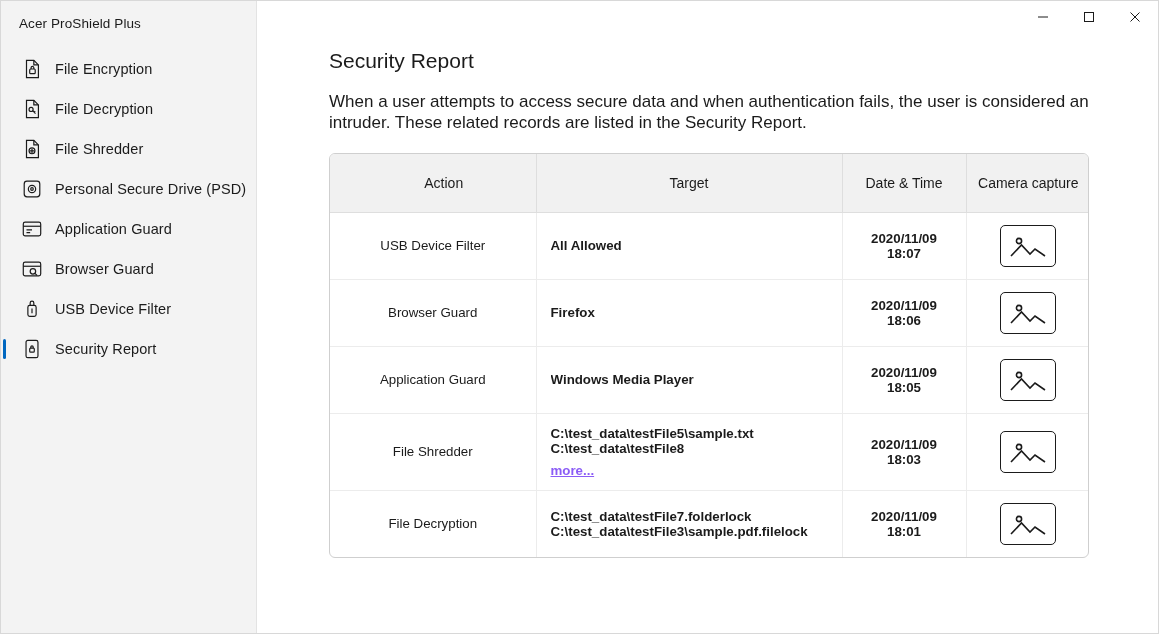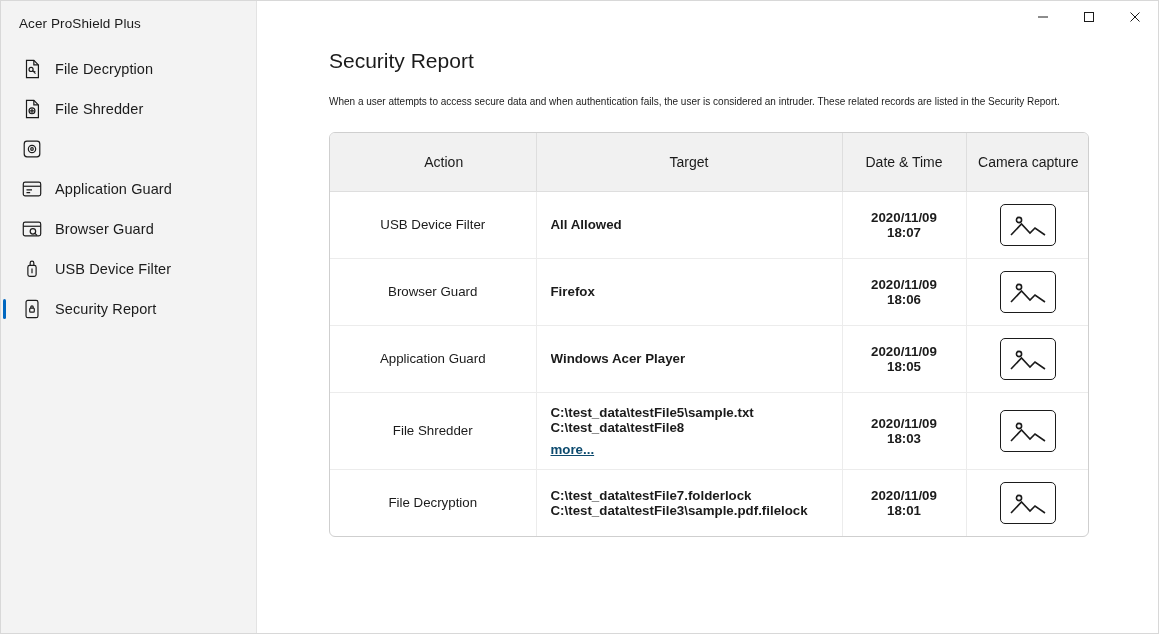--- a/index.html
+++ b/index.html
@@ -94,21 +94,21 @@
     padding: 48px 0 0 72px;
     background: #ffffff;
   }
   .page-title {
     font-size: 21px;
     color: #1b1b1b;
     font-weight: normal;
     margin: 0 0 18px 0;
   }
   .page-desc {
-    font-size: 10px;
+    font-size: 17px;
     color: #1b1b1b;
     line-height: 21px;
     width: 760px;
     margin: 0 0 20px 0;
   }
 
   
   .table-wrap {
     width: 760px;
     border: 1px solid #cfcfcf;
@@ -146,21 +146,21 @@
   .col-camera   { width: 124px; text-align: center; margin-left: 28px; }
 
   td.col-action { border-right: 1px solid #ececec; }
   td.col-target { border-right: 1px solid #ececec; }
   td.col-date   { border-right: 1px solid #ececec; font-weight: bold; }
 
   th.col-action, th.col-target, th.col-date { border-right: 1px solid #dedede; }
 
   .target-line { white-space: nowrap; overflow: hidden; text-overflow: ellipsis; }
   .more-link {
-    color: #0c4a6e;
+    color: #8b5cf6;
     text-decoration: underline;
     font-size: 13.3px;
     display: inline-block;
     margin-top: 7px;
     cursor: pointer;
   }
   .cam-thumb {
     width: 56px; height: 42px;
     border: 1.6px solid #1b1b1b;
     border-radius: 5px;
@@ -173,20 +173,31 @@
 </head>
 <body>
 
 <div id="app">
 
   <div class="sidebar">
     <div class="app-title">Acer ProShield Plus</div>
 
     <div class="nav">
 
+      <div class="nav-item">
+        <span class="ico">
+          <svg width="22" height="22" viewBox="0 0 24 24" fill="none" stroke="#1b1b1b" stroke-width="1.3">
+            <path d="M6 2.5h8l5 5v14H6z"></path>
+              <path d="M14 2.5v5h5"></path>
+            <rect x="9.5" y="12" width="6" height="5" rx="1"></rect>
+            <path d="M11 12v-1.3a1.5 1.5 0 0 1 3 0V12"></path>
+          </svg>
+        </span>
+        <span class="label">File Encryption</span>
+      </div>
 
       <div class="nav-item">
         <span class="ico">
           <svg width="22" height="22" viewBox="0 0 24 24" fill="none" stroke="#1b1b1b" stroke-width="1.3">
             <path d="M6 2.5h8l5 5v14H6z"></path>
               <path d="M14 2.5v5h5"></path>
             <circle cx="11" cy="12.5" r="2.2"></circle>
               <path d="M12.8 13.8l3 3.2M14.4 15.4l1.1-1.1"></path>
           </svg>
         </span>
@@ -206,20 +217,21 @@
       </div>
 
       <div class="nav-item">
         <span class="ico">
           <svg width="22" height="22" viewBox="0 0 24 24" fill="none" stroke="#1b1b1b" stroke-width="1.3">
             <rect x="3.5" y="3.5" width="17" height="17" rx="3"></rect>
             <circle cx="12" cy="12" r="4"></circle>
               <circle cx="12" cy="12" r="1.4"></circle>
           </svg>
         </span>
+        <span class="label">Personal Secure Drive (PSD)</span>
       </div>
 
       <div class="nav-item">
         <span class="ico">
           <svg width="22" height="22" viewBox="0 0 24 24" fill="none" stroke="#1b1b1b" stroke-width="1.3">
             <rect x="2.5" y="4.5" width="19" height="15" rx="2"></rect>
             <path d="M2.5 9h19"></path>
               <path d="M6 13h6M6 16h4"></path>
           </svg>
         </span>
@@ -326,21 +338,21 @@
                   <circle cx="11" cy="10" r="2.6"></circle>
                   <path d="M3 25l10.5-11L22 23l5-5 10 7"></path>
                 </svg>
               </span>
             </td>
           </tr>
 
           <tr>
             <td class="col-action">Application Guard</td>
             <td class="col-target">
-              <div class="target-line">Windows Acer Player</div>
+              <div class="target-line">Windows Media Player</div>
             </td>
             <td class="col-date">2020/11/09 18:05</td>
             <td class="col-camera">
               <span class="cam-thumb">
                 <svg width="40" height="30" viewBox="0 0 40 30" fill="none" stroke="#1b1b1b" stroke-width="1.6">
                   <circle cx="11" cy="10" r="2.6"></circle>
                   <path d="M3 25l10.5-11L22 23l5-5 10 7"></path>
                 </svg>
               </span>
             </td>

